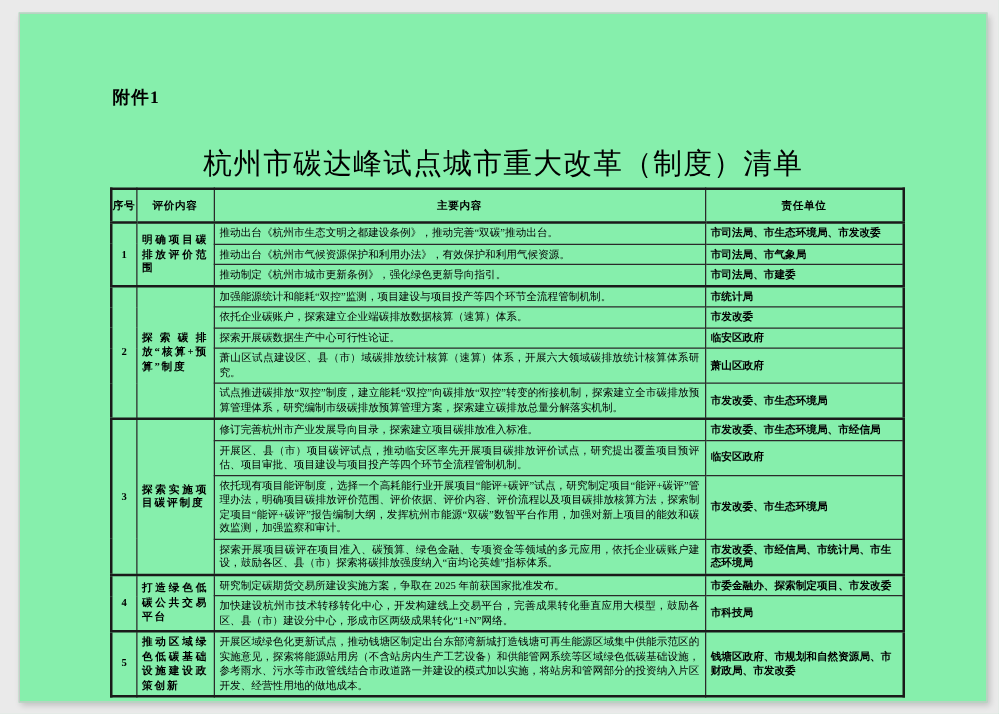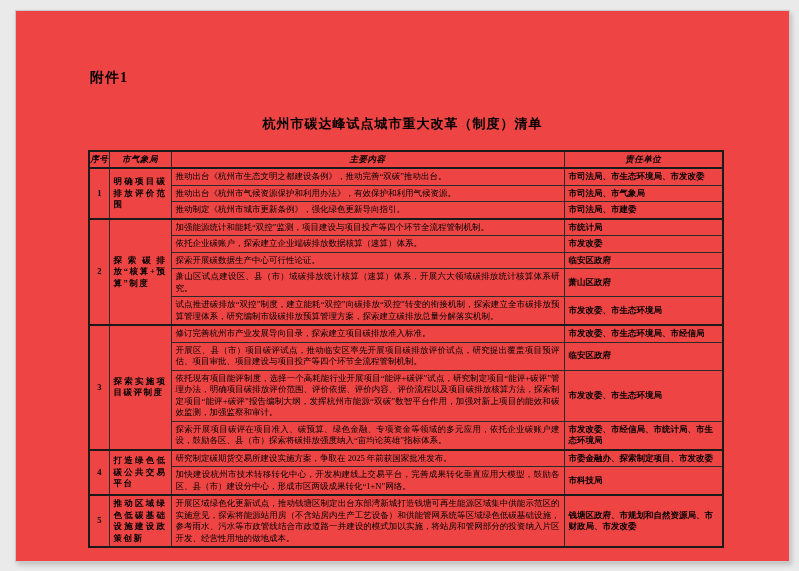--- a/index.html
+++ b/index.html
@@ -6,39 +6,39 @@
   html, body {
     width: 799px; height: 571px;
     background: #eaeaea;
     font-family: "Liberation Serif", "DejaVu Serif", serif;
     overflow: hidden;
   }
   .page {
     position: absolute;
     left: 15px; top: 10px;
     width: 775px; height: 552px;
-    background: #ef4444;
+    background: #86efac;
     border: 1px solid #c9c9c9;
     box-shadow: 2px 3px 5px rgba(0,0,0,0.18);
   }
   .attachment {
     position: absolute;
     left: 74px; top: 58px;
     font-size: 14px;
     font-weight: bold;
     color: #000;
     letter-spacing: 1px;
   }
   .title {
     position: absolute;
     left: 0; top: 104px;
     width: 100%;
     text-align: center;
-    font-size: 13px;
-    font-weight: bold;
+    font-size: 23px;
+    font-weight: normal;
     color: #000;
     letter-spacing: 1px;
   }
   table.reform-table {
     position: absolute;
     left: 72px; top: 139px;
     width: 634px;
     border-collapse: collapse;
     table-layout: fixed;
     border: 2px solid #1a1a1a;
@@ -51,24 +51,23 @@
   .reform-table col.c-unit { width: 159px; }
   .reform-table th, .reform-table td {
     border: 1px solid #2a2a2a;
     line-height: 11.5px;
     vertical-align: middle;
     word-break: break-all;
   }
   .reform-table thead th {
     font-weight: bold;
     text-align: center;
-    height: 17px;
+    height: 27px;
     border-bottom: 2px solid #1a1a1a;
     letter-spacing: 0.5px;
-    font-style: italic;
   }
   .reform-table tbody.group { border-top: 2px solid #1a1a1a; }
   .reform-table td.col-no {
     text-align: center;
     font-weight: bold;
   }
   .reform-table td.col-item {
     padding: 2px 4px;
     text-align: justify;
     letter-spacing: 1.5px;
@@ -95,21 +94,21 @@
   <table class="reform-table">
     <colgroup>
       <col class="c-no">
         <col class="c-item">
         <col class="c-content">
         <col class="c-unit">
     </colgroup>
     <thead>
       <tr>
         <th>序号</th>
-        <th>市气象局</th>
+        <th>评价内容</th>
         <th>主要内容</th>
         <th>责任单位</th>
       </tr>
     </thead>
   <tbody class="group">
         <tr>
           <td class="col-no" rowspan="3">1</td>
           <td class="col-item" rowspan="3">明确项目碳排放评价范围</td>
           <td class="col-content">推动出台《杭州市生态文明之都建设条例》，推动完善“双碳”推动出台。</td>
           <td class="col-unit">市司法局、市生态环境局、市发改委</td>

